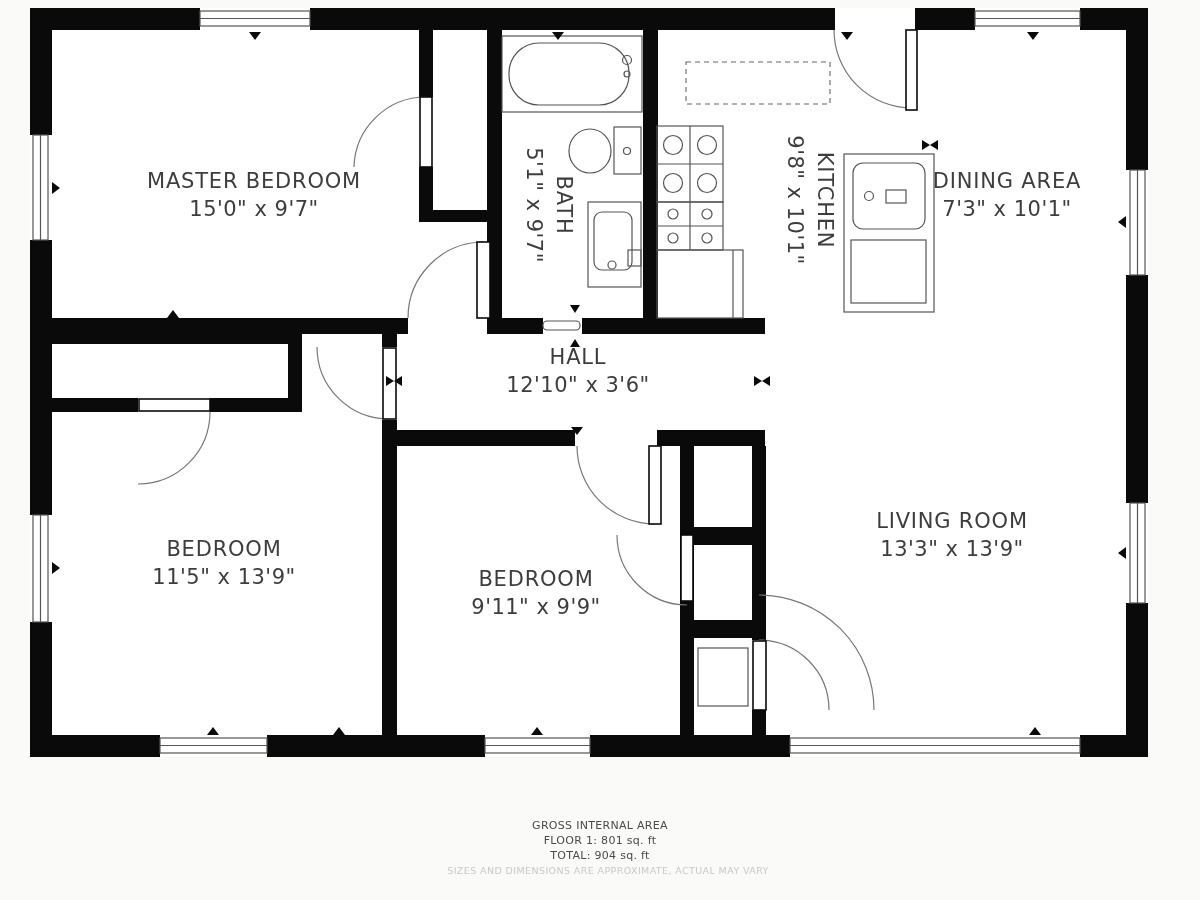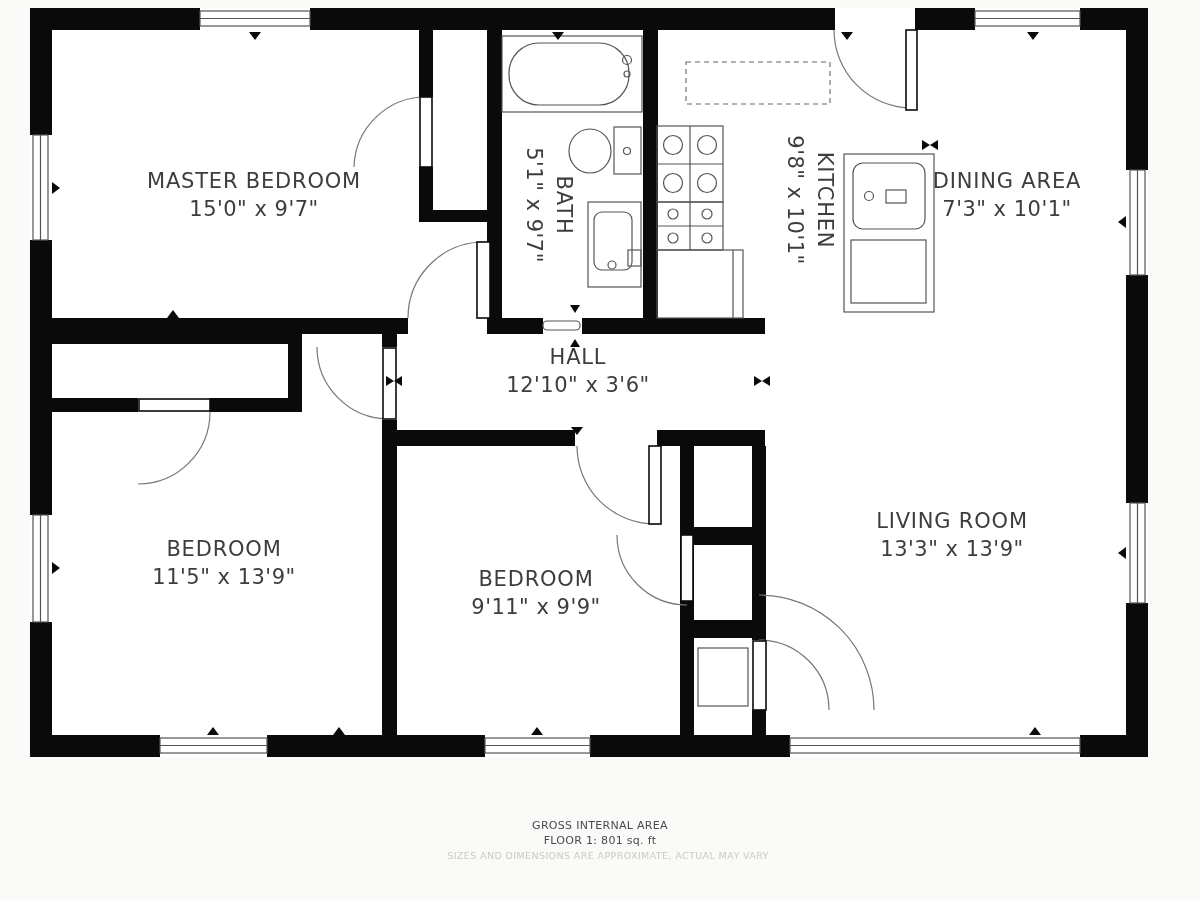--- a/index.html
+++ b/index.html
@@ -260,14 +260,15 @@
 
     <text class="roomlabel" x="952" y="528">LIVING ROOM</text>
     <text class="dimlabel" x="952" y="556">13'3" x 13'9"</text>
   </g>
 </svg>
 </div>
 
 <div id="footer">
   <div class="fline">GROSS INTERNAL AREA</div>
   <div class="fline">FLOOR 1: 801 sq. ft</div>
+  <div class="fline">TOTAL: 904 sq. ft</div>
   <div class="fdisc">SIZES AND DIMENSIONS ARE APPROXIMATE, ACTUAL MAY VARY</div>
 </div>
 
 </body></html>

